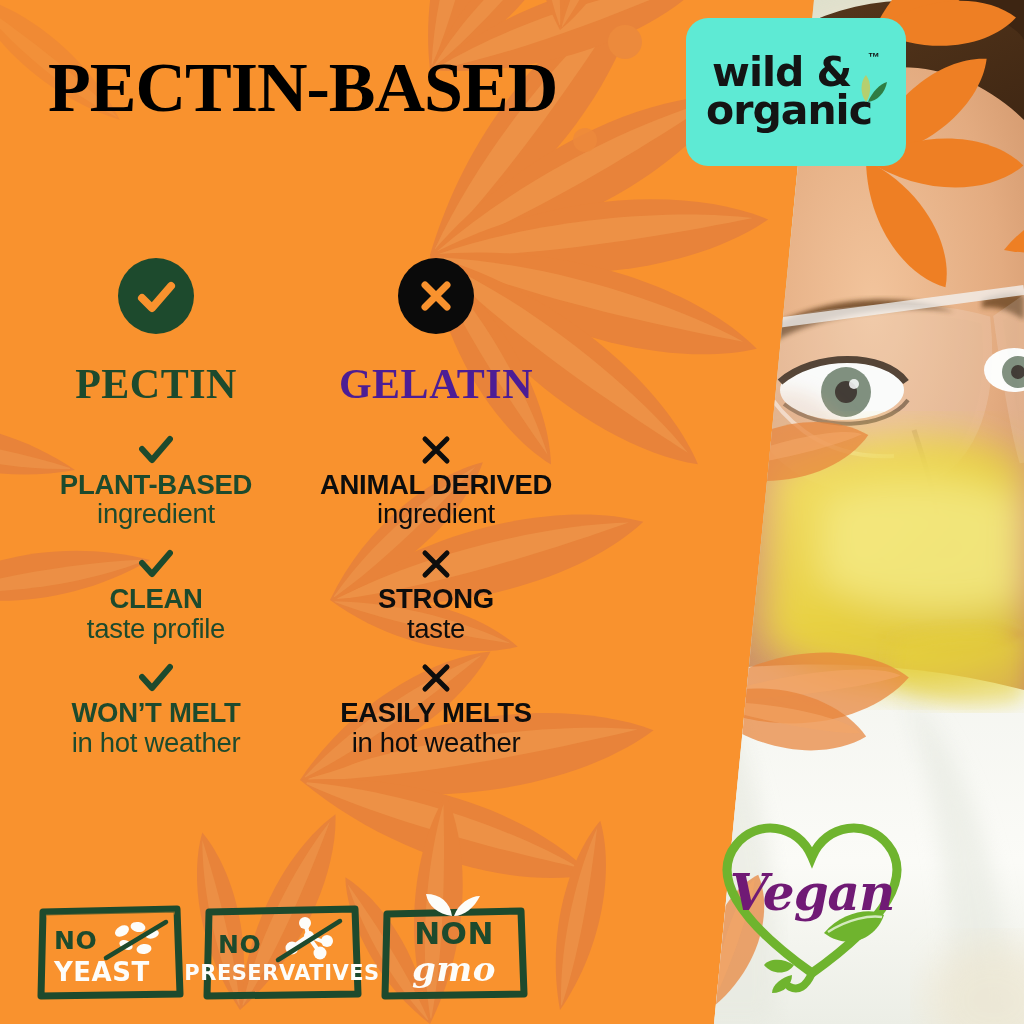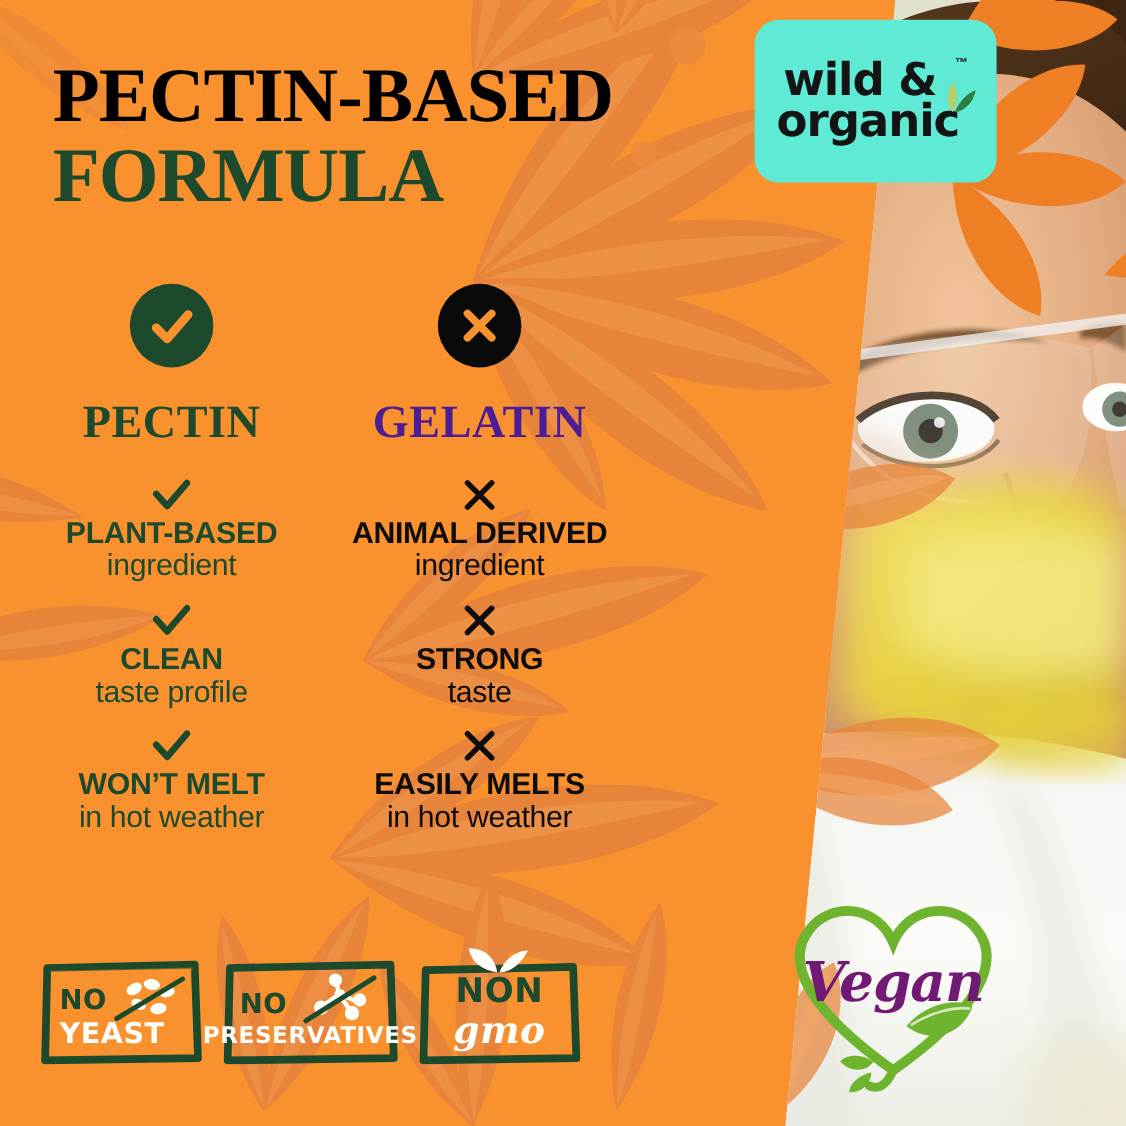--- a/index.html
+++ b/index.html
@@ -73,21 +73,21 @@
   .rows{ margin-top:22px; }
   .row{ display:flex; margin-bottom:14px; }
   .cell{ width:50%; text-align:center; padding:0 4px; }
   .mark{ height:40px; display:flex; align-items:center; justify-content:center; }
   .t-strong{ font-weight:700; font-size:27.5px; line-height:1.07; letter-spacing:-.3px; }
   .t-light{ font-weight:400; font-size:27.5px; line-height:1.12; letter-spacing:-.3px; }
   .green{ color:#1d4a2d; }
   .black{ color:#0d0d0d; }
 
   
-  .claims{ position:absolute; left:36px; top:872px; display:flex; gap:18px; }
+  .claims{ position:absolute; left:36px; top:904px; display:flex; gap:18px; }
   .claim{
     position:relative; width:148px; height:96px;
     display:flex; flex-direction:column; align-items:center; justify-content:center;
   }
   .claim .frame{ position:absolute; inset:0; }
   .claim .l1{
     font-family:"DejaVu Sans", sans-serif; font-weight:700; color:#1d4a2d;
     font-size:25px; letter-spacing:.5px; position:relative; z-index:2;
   }
   .claim .l2{
@@ -326,21 +326,20 @@
       <div class="logo-tm">™</div>
       <svg class="logo-leaves" width="44" height="34" viewBox="0 0 44 34">
         <path d="M22 30 C 16 22 16 10 22 3 C 28 11 27 23 22 30 Z" fill="#b5cf6f"></path>
         <path d="M24 30 C 28 20 36 12 43 10 C 41 21 33 29 24 30 Z" fill="#2f7d43"></path>
       </svg>
     </div>
   </div>
 
   <div class="headline">
     <div class="h-line1">PECTIN-BASED</div>
-    <div class="h-line2">FORMULA</div>
   </div>
 
   <div class="cols">
 
     <div class="col-heads">
       <div class="col-head">
         <div class="badge-circle ok">
           <svg width="46" height="46" viewBox="0 0 46 46">
             <path d="M9 25 L19 35 L38 13" stroke="#f9922e" stroke-width="8" stroke-linecap="round" stroke-linejoin="round" fill="none"></path>
           </svg>

